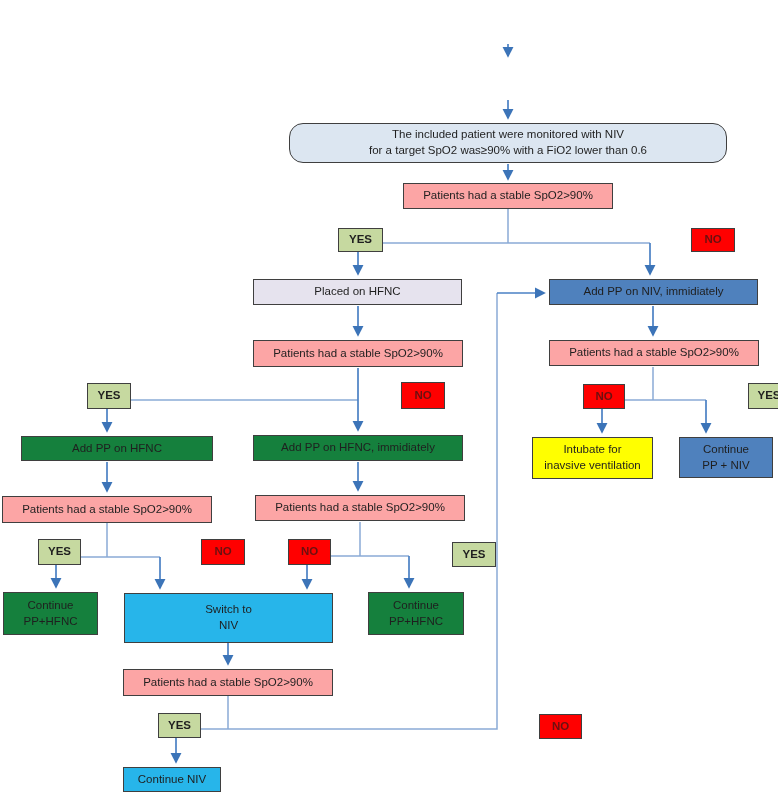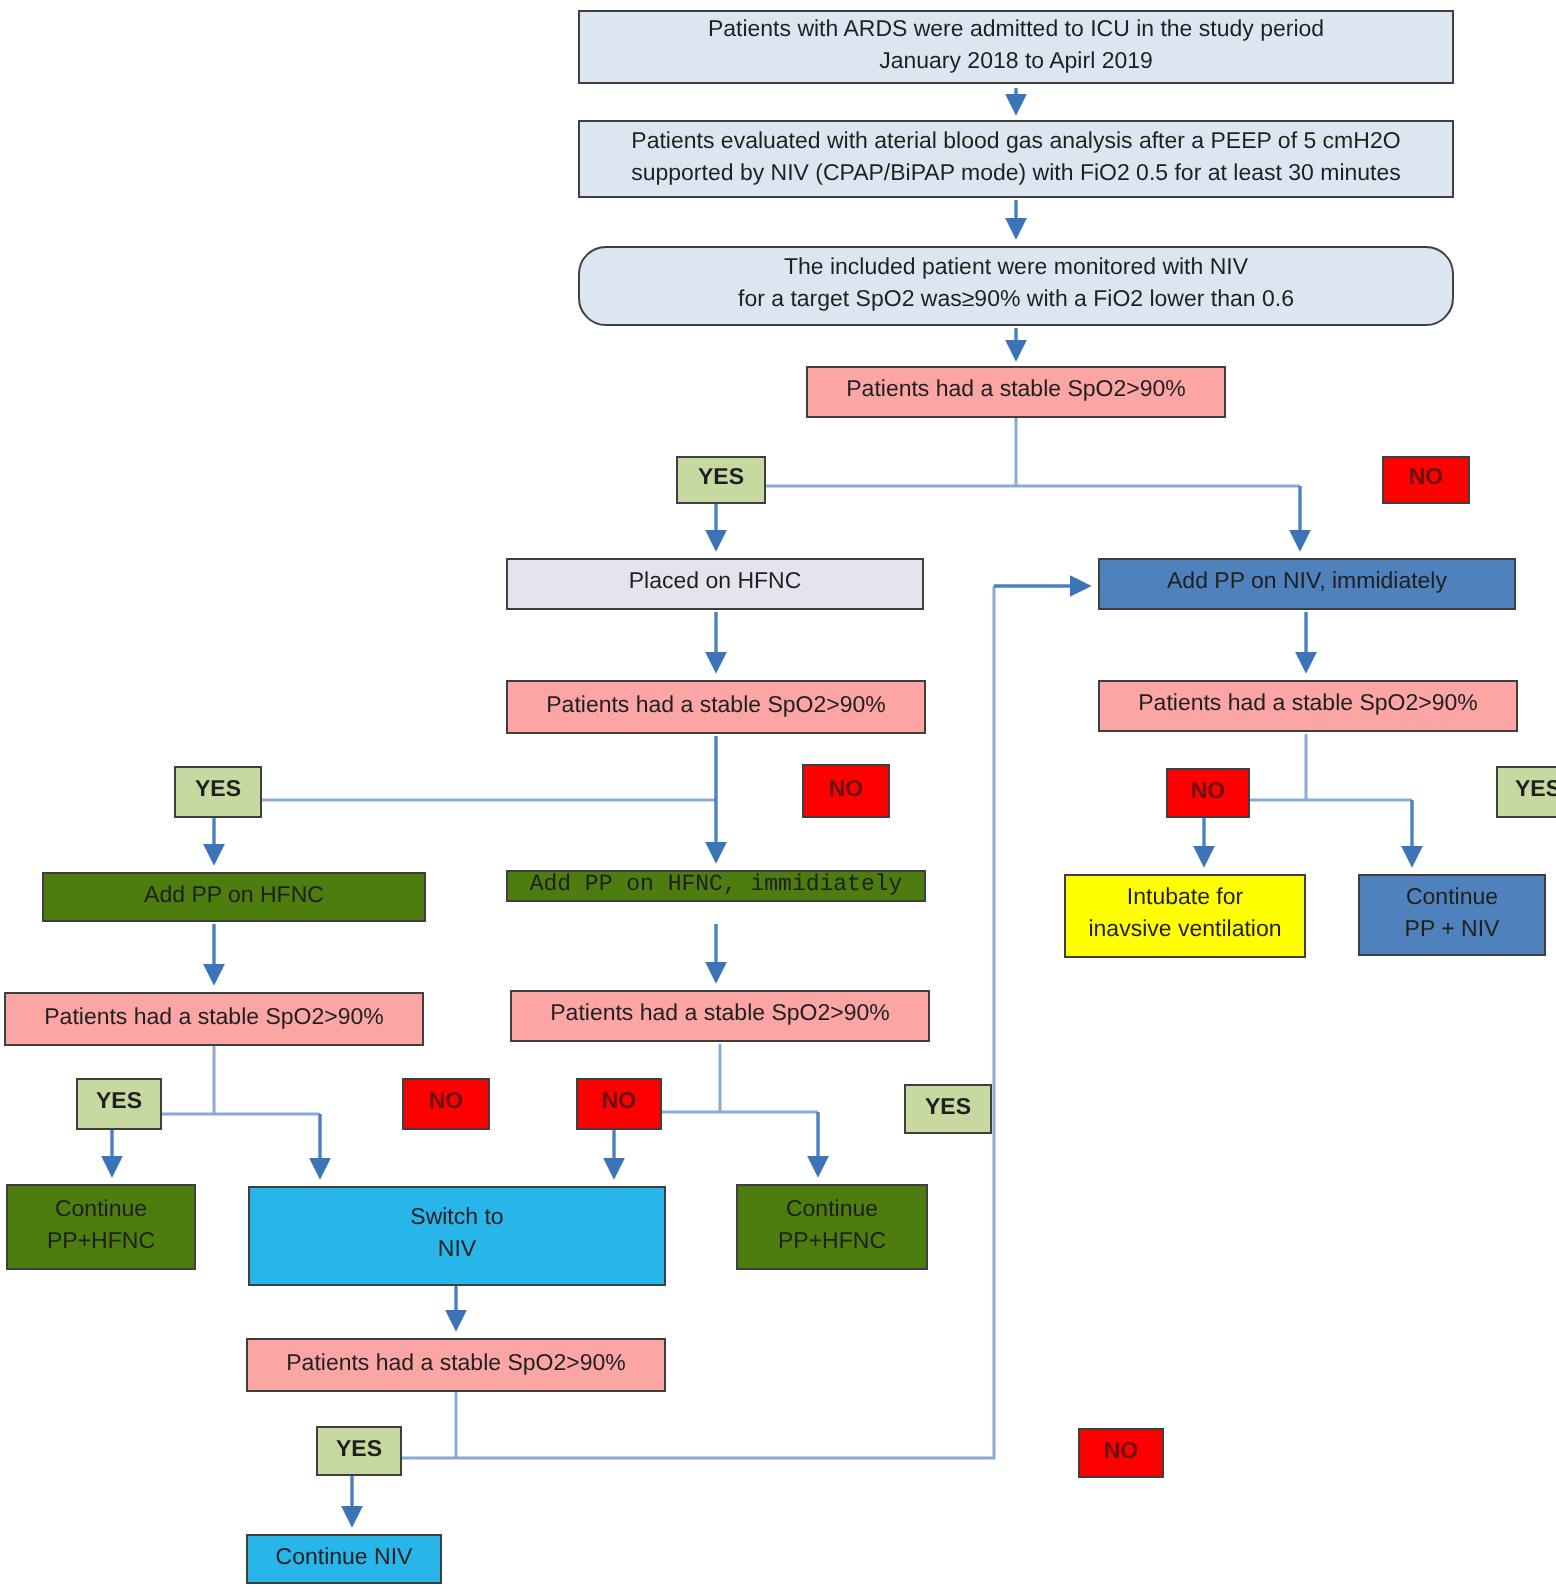--- a/index.html
+++ b/index.html
@@ -10,21 +10,21 @@
   .wires { position:absolute; left:0; top:0; width:778px; height:797px; }
   .node {
     position:absolute; box-sizing:border-box;
     display:flex; align-items:center; justify-content:center;
     text-align:center; white-space:pre-line; line-height:1.35;
     border:1.6px solid #3f3f3f; font-size:11.5px;
   }
   .info     { background:#dce6f1; }
   .decision { background:#fca5a5; }
   .lavender { background:#e6e3ee; }
-  .purple   { background:#4d7c0f; }
+  .purple   { background:#15803d; }
   .blue     { background:#4f81bd; }
   .cyan     { background:#27b5ea; }
   .yellow   { background:#ffff00; }
   .badge    { font-weight:700;margin-left:33px; }
   .yes      { background:#c6d9a0; }
   .no       { background:#ff0000; color:#6b1010; }
 
   
   #b-admitted  { left:289px; top:5px;   width:438px; height:37px; }
   #b-evaluated { left:289px; top:60px;  width:438px; height:39px; }
@@ -34,21 +34,21 @@
   #no1  { left:658px; top:228px; width:44px; height:24px; }
   #b-placed    { left:253px; top:279px; width:209px; height:26px; }
   #b-addppniv  { left:549px; top:279px; width:209px; height:26px; }
   #c-hfnc      { left:253px; top:340px; width:210px; height:27px; }
   #c-nivpp     { left:549px; top:340px; width:210px; height:26px; }
   #yes2 { left:54px;  top:383px; width:44px; height:26px; }
   #no2  { left:368px; top:382px; width:44px; height:27px; }
   #no6  { left:550px; top:384px; width:42px; height:25px; }
   #yes6 { left:715px; top:383px; width:42px; height:26px; }
   #b-addpphfnc    { left:21px;  top:436px; width:192px; height:25px; }
-  #b-addpphfncimm { left:253px; top:435px; width:210px; height:16px;font-family:Liberation Mono, monospace; }
+  #b-addpphfncimm { left:253px; top:435px; width:210px; height:26px; }
   #b-intubate     { left:532px; top:437px; width:121px; height:42px; }
   #b-contppniv    { left:679px; top:437px; width:94px;  height:41px; }
   #c-left  { left:2px;   top:496px; width:210px; height:27px; }
   #c-mid   { left:255px; top:495px; width:210px; height:26px; }
   #yes3 { left:5px;   top:539px; width:43px; height:26px; }
   #no3  { left:168px; top:539px; width:44px; height:26px; }
   #no4  { left:255px; top:539px; width:43px; height:26px; }
   #yes4 { left:419px; top:542px; width:44px; height:25px; }
   #b-contpphfnc1 { left:3px;   top:592px; width:95px;  height:43px; }
   #b-switchniv   { left:124px; top:593px; width:209px; height:50px; }
@@ -96,24 +96,20 @@
       <path d="M56,557 L56,587" marker-end="url(#ah)"></path>
       <path d="M160,557 L160,588" marker-end="url(#ah)"></path>
       <path d="M307,556 L307,588" marker-end="url(#ah)"></path>
       <path d="M409,556 L409,587" marker-end="url(#ah)"></path>
       <path d="M228,636 L228,664" marker-end="url(#ah)"></path>
       <path d="M176,729 L176,762" marker-end="url(#ah)"></path>
       <path d="M497,293 L544,293" marker-end="url(#ah)"></path>
     </g>
   </svg>
 
-  <div class="node info" id="b-admitted">Patients with ARDS were admitted to ICU in the study period
-January 2018 to Apirl 2019</div>
-  <div class="node info" id="b-evaluated">Patients evaluated with aterial blood gas analysis after a PEEP of 5 cmH2O
-supported by NIV (CPAP/BiPAP mode) with FiO2 0.5 for at least 30 minutes</div>
   <div class="node info" id="b-monitored">The included patient were monitored with NIV
 for a target SpO2 was≥90% with a FiO2 lower than 0.6</div>
 
   <div class="node decision" id="c-initial">Patients had a stable SpO2&gt;90%</div>
   <div class="node decision" id="c-hfnc">Patients had a stable SpO2&gt;90%</div>
   <div class="node decision" id="c-nivpp">Patients had a stable SpO2&gt;90%</div>
   <div class="node decision" id="c-left">Patients had a stable SpO2&gt;90%</div>
   <div class="node decision" id="c-mid">Patients had a stable SpO2&gt;90%</div>
   <div class="node decision" id="c-bottom">Patients had a stable SpO2&gt;90%</div>
 

